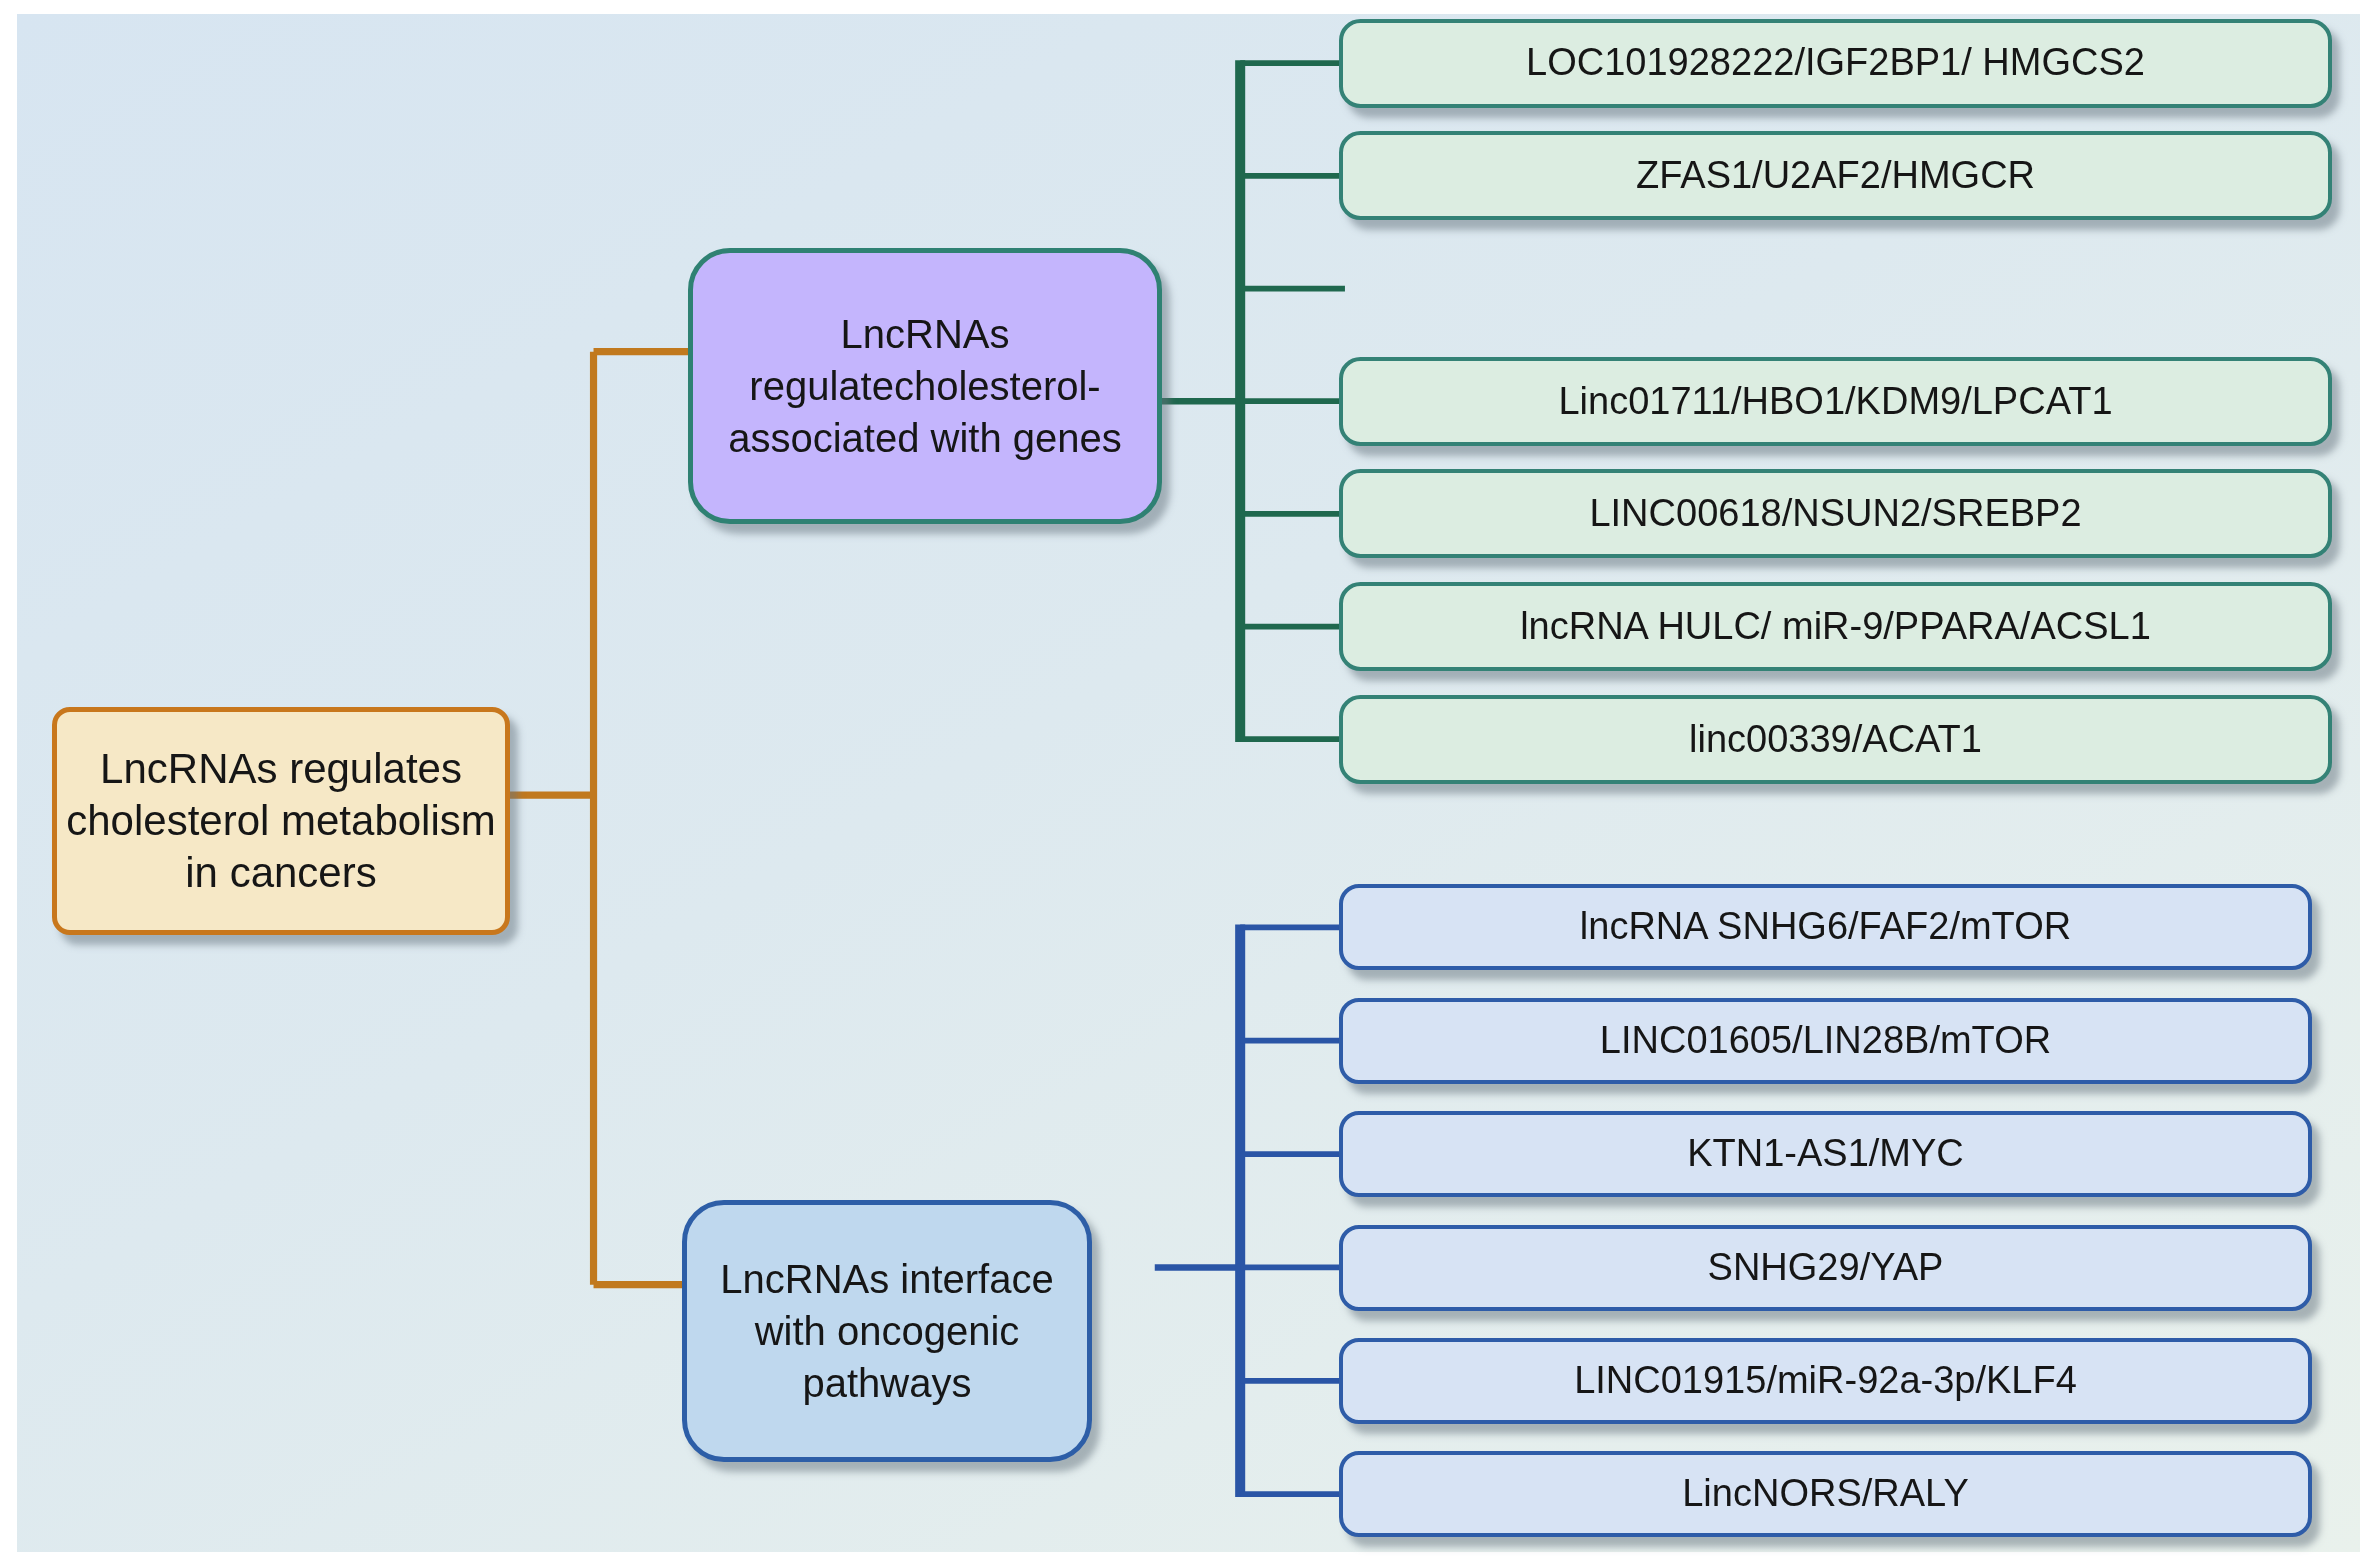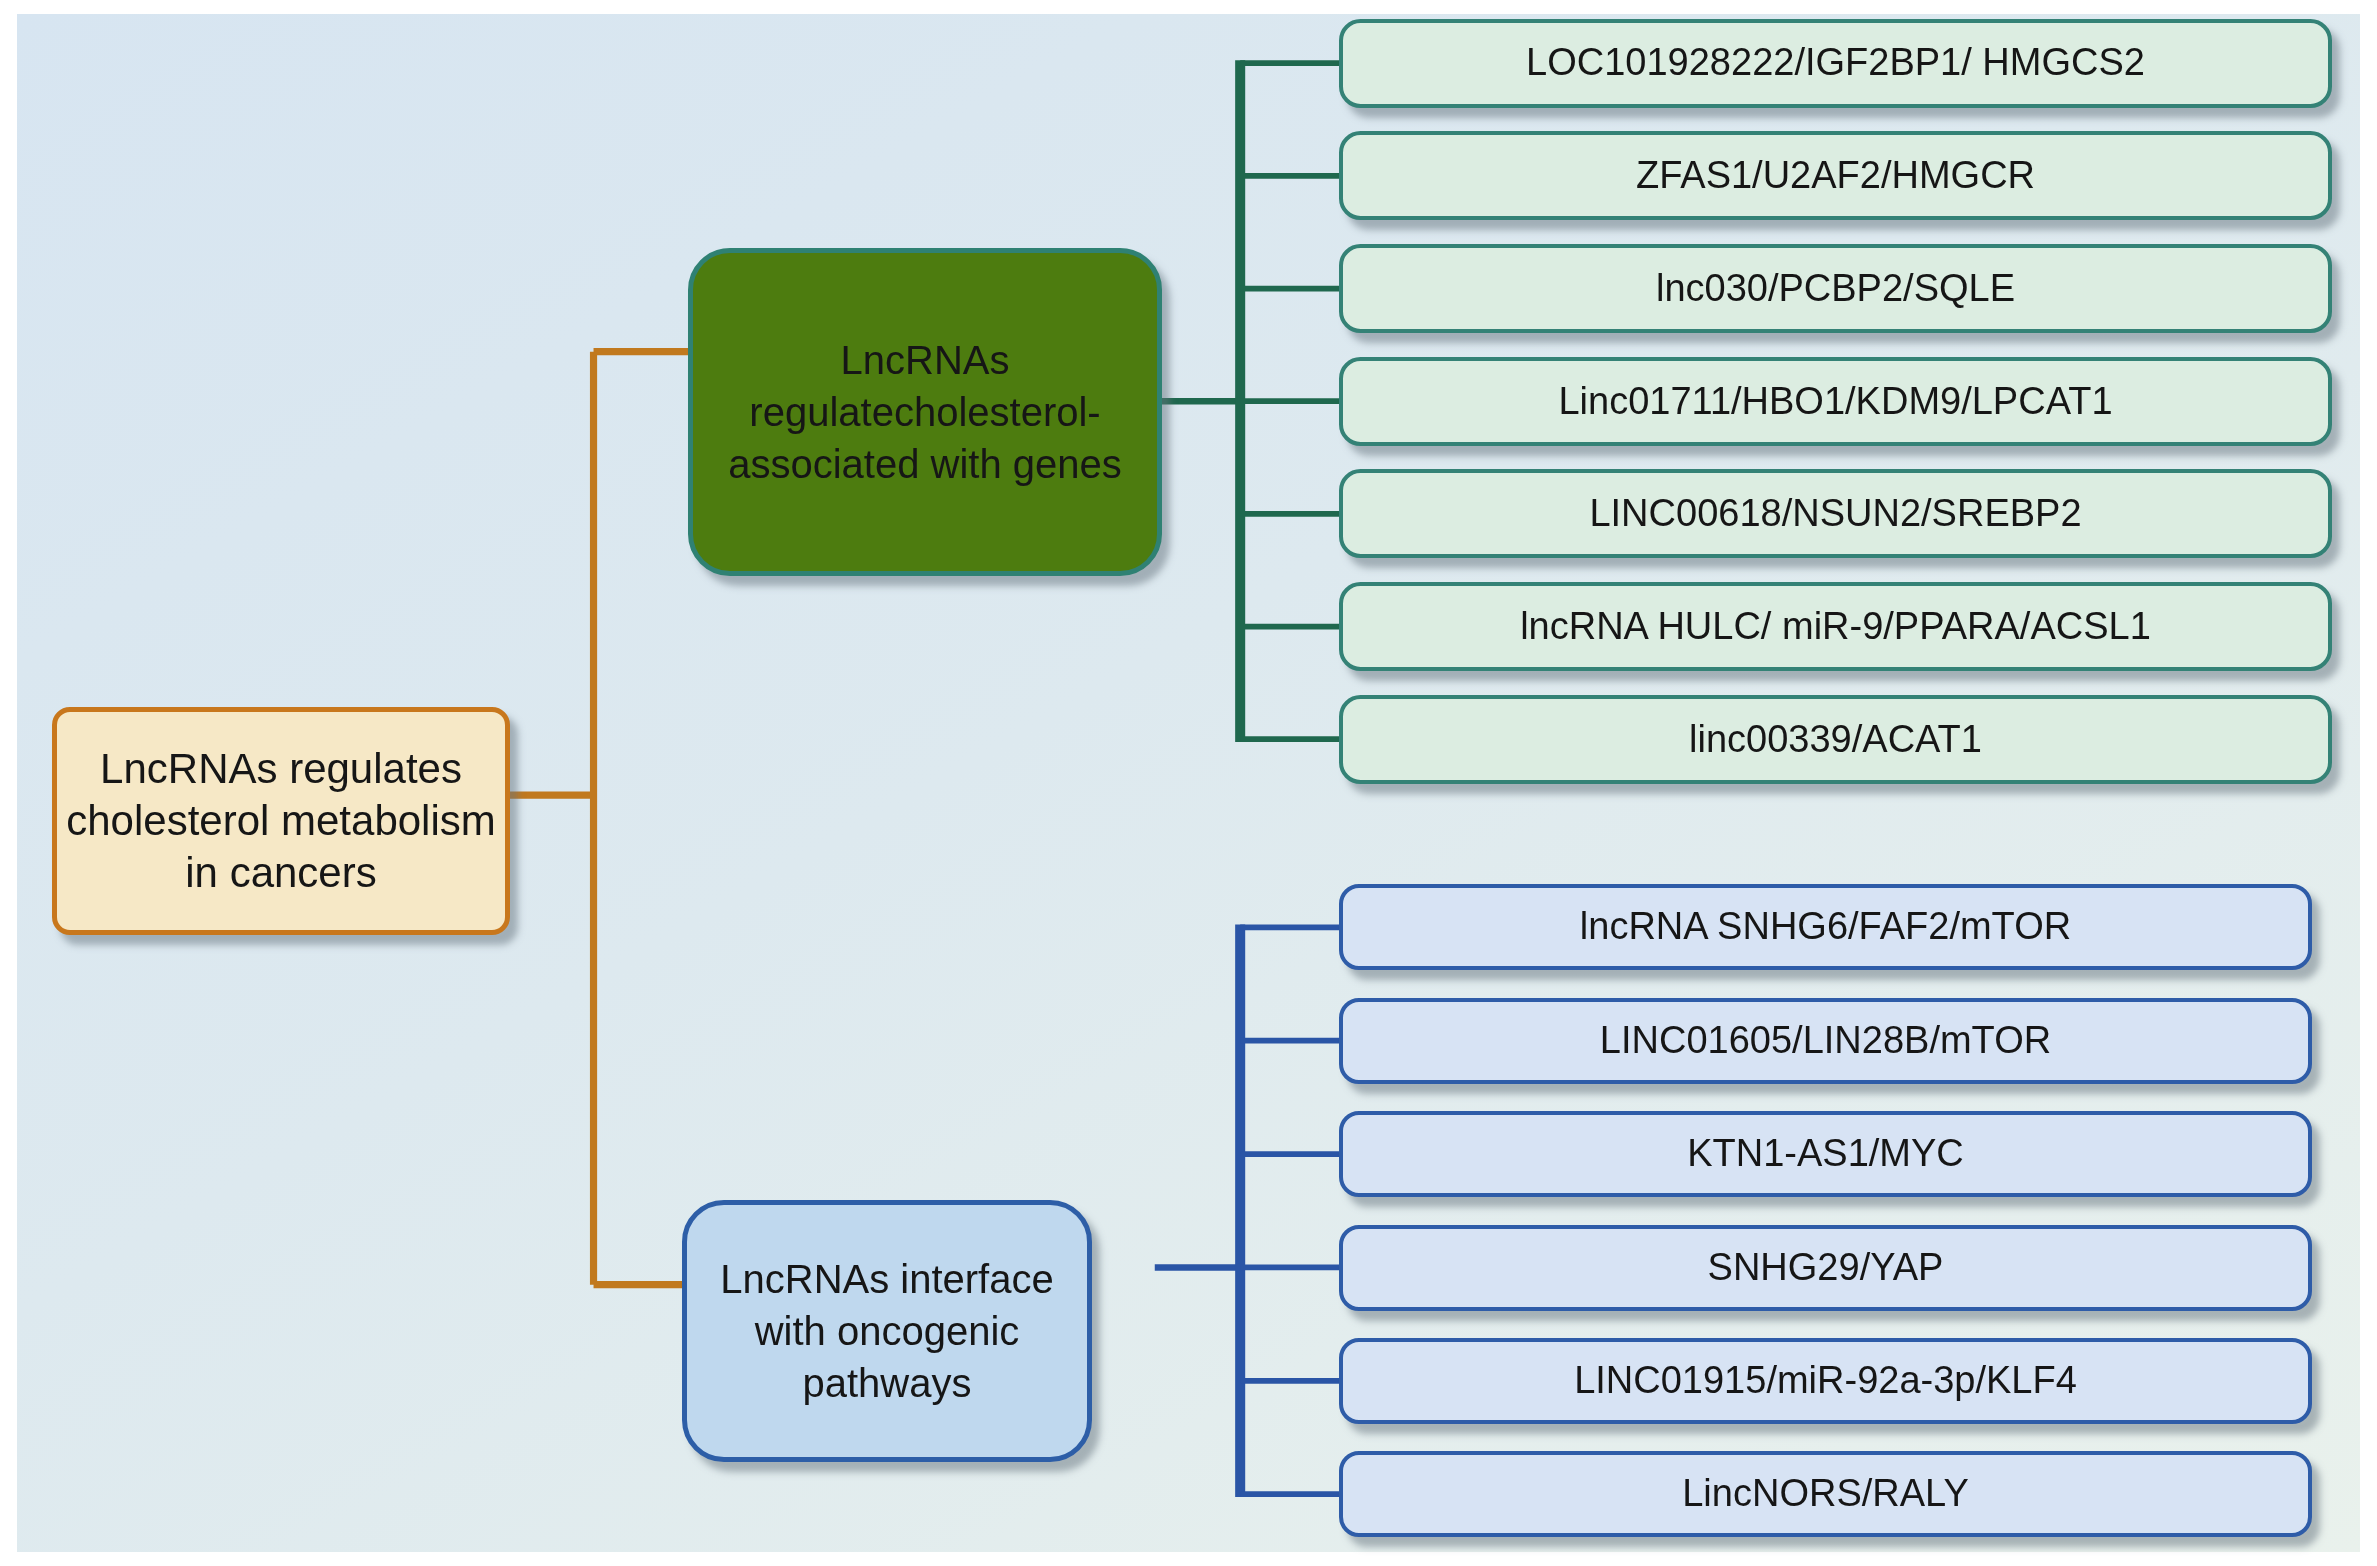--- a/index.html
+++ b/index.html
@@ -45,22 +45,22 @@
     margin-top: 29px;
   }
   .group-node {
     font-size: 40px;
     line-height: 1.3;
     border-radius: 42px;
     padding: 0 10px;
   }
   .group-green {
     left: 688px; top: 248px;
-    width: 474px; height: 328px;
-    background: #4d7c0f;
+    width: 474px; height: 276px;
+    background: #c4b5fd;
     border: 5px solid #2f8173;
   }
   .group-blue {
     left: 682px; top: 1200px;
     width: 410px; height: 262px;
     background: #bfd8ee;
     border: 5px solid #2d5ea7;
   }
   .leaf {
     left: 1339px;
@@ -132,23 +132,20 @@
   <div class="node group-node group-blue">
     <span class="lbl">LncRNAs interface with oncogenic pathways</span>
   </div>
 
   <div class="node leaf leaf-green" style="top:18.7px">
     <span class="lbl">LOC101928222/IGF2BP1/ HMGCS2</span>
   </div>
   <div class="node leaf leaf-green" style="top:131px">
     <span class="lbl">ZFAS1/U2AF2/HMGCR</span>
   </div>
-  <div class="node leaf leaf-green" style="top:244px">
-    <span class="lbl">lnc030/PCBP2/SQLE</span>
-  </div>
   <div class="node leaf leaf-green" style="top:357px">
     <span class="lbl">Linc01711/HBO1/KDM9/LPCAT1</span>
   </div>
   <div class="node leaf leaf-green" style="top:469px">
     <span class="lbl">LINC00618/NSUN2/SREBP2</span>
   </div>
   <div class="node leaf leaf-green" style="top:582px">
     <span class="lbl">lncRNA HULC/ miR-9/PPARA/ACSL1</span>
   </div>
   <div class="node leaf leaf-green" style="top:695px">

